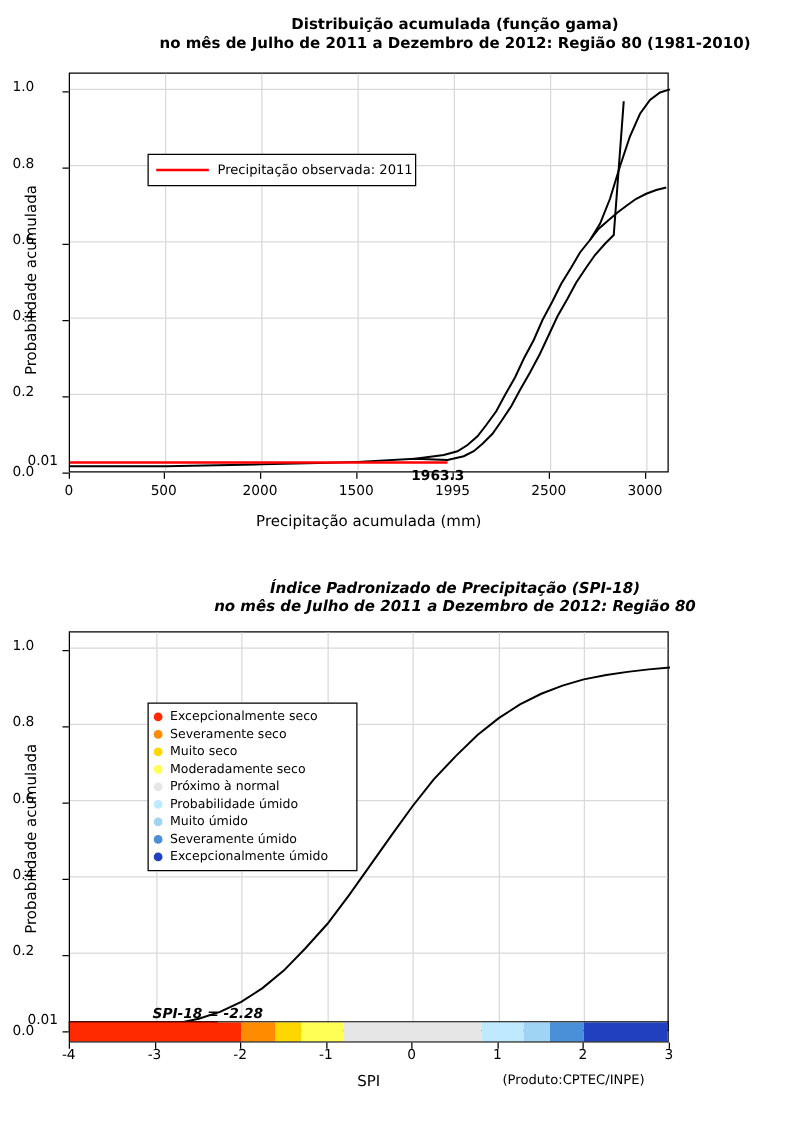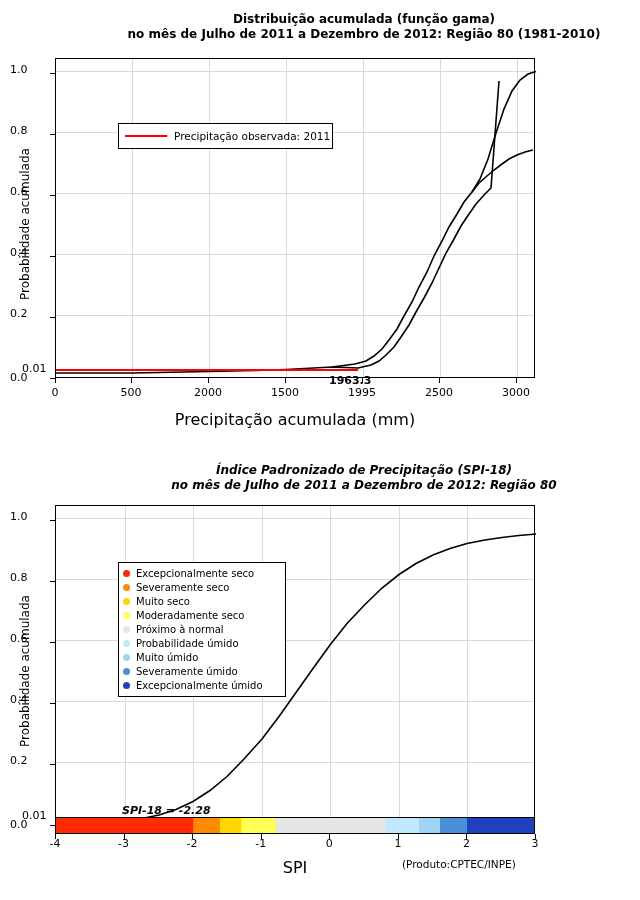--- a/index.html
+++ b/index.html
@@ -84,21 +84,21 @@
     position: absolute;
     font-size: 11px;
     text-align: left;
     width: 40px;
     margin-top: -7px;
   }
   .axis-title-x {
     position: absolute;
     width: 480px;
     text-align: center;
-    font-size: 16px;
+    font-size: 12px;
   }
   .axis-title-y {
     position: absolute;
     font-size: 12px;
     transform: rotate(-90deg);
     transform-origin: left top;
     white-space: nowrap;
   }
 
   .curve-svg {

